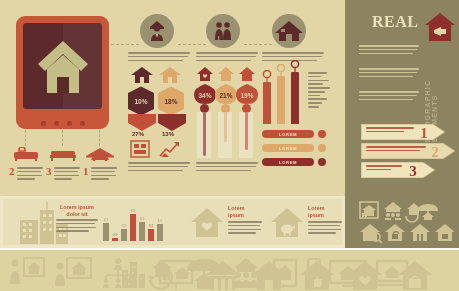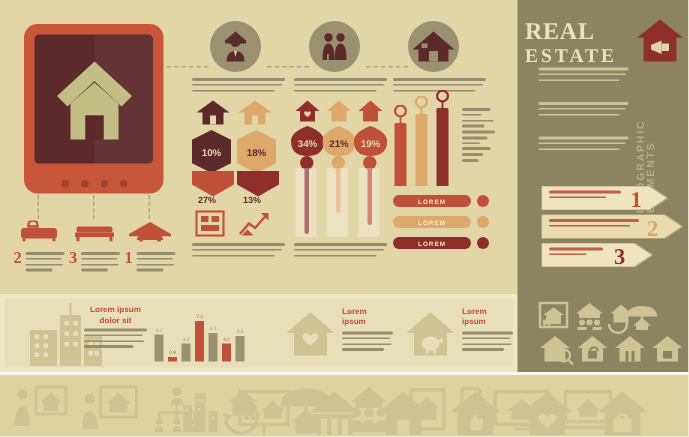--- a/index.html
+++ b/index.html
@@ -329,23 +329,22 @@
   <div class="abs pilldot" style="left:318px;top:130px;background:#c0503a;"></div>
   <div class="abs pill" style="left:262px;top:144px;width:52px;background:#dda86a;">
       <span>LOREM</span>
     </div>
   <div class="abs pilldot" style="left:318px;top:144px;background:#dda86a;"></div>
   <div class="abs pill" style="left:262px;top:158px;width:52px;background:#8e2f2c;">
       <span>LOREM</span>
     </div>
   <div class="abs pilldot" style="left:318px;top:158px;background:#8e2f2c;"></div>
 
-  <div class="abs" id="reTitle" style="left:350px;top:14px;">
+  <div class="abs" id="reTitle" style="left:372px;top:14px;">
     <span class="l1">REAL</span>
-    <span class="l2">ESTATE</span>
   </div>
   <svg class="abs" style="left:424px;top:12px;" width="32" height="30" viewBox="0 0 32 30">
     <path d="M16 1 L31 13 L27 13 L27 29 L5 29 L5 13 L1 13 Z" fill="#8e2f2c"></path>
     <path d="M10 18 L17 15 L17 24 L10 21 Z" fill="#e3d6a6"></path>
     <rect x="17" y="17" width="5" height="5" fill="#e3d6a6"></rect>
   </svg>
   <div class="abs vertTxt" style="left:424px;top:44px;height:98px;">INFOGRAPHIC ELEMENTS</div>
 
   <div class="abs" style="left:359px;top:45px;width:60px;">
     <i class="loremline ll-lt" style="width:100%"></i>

